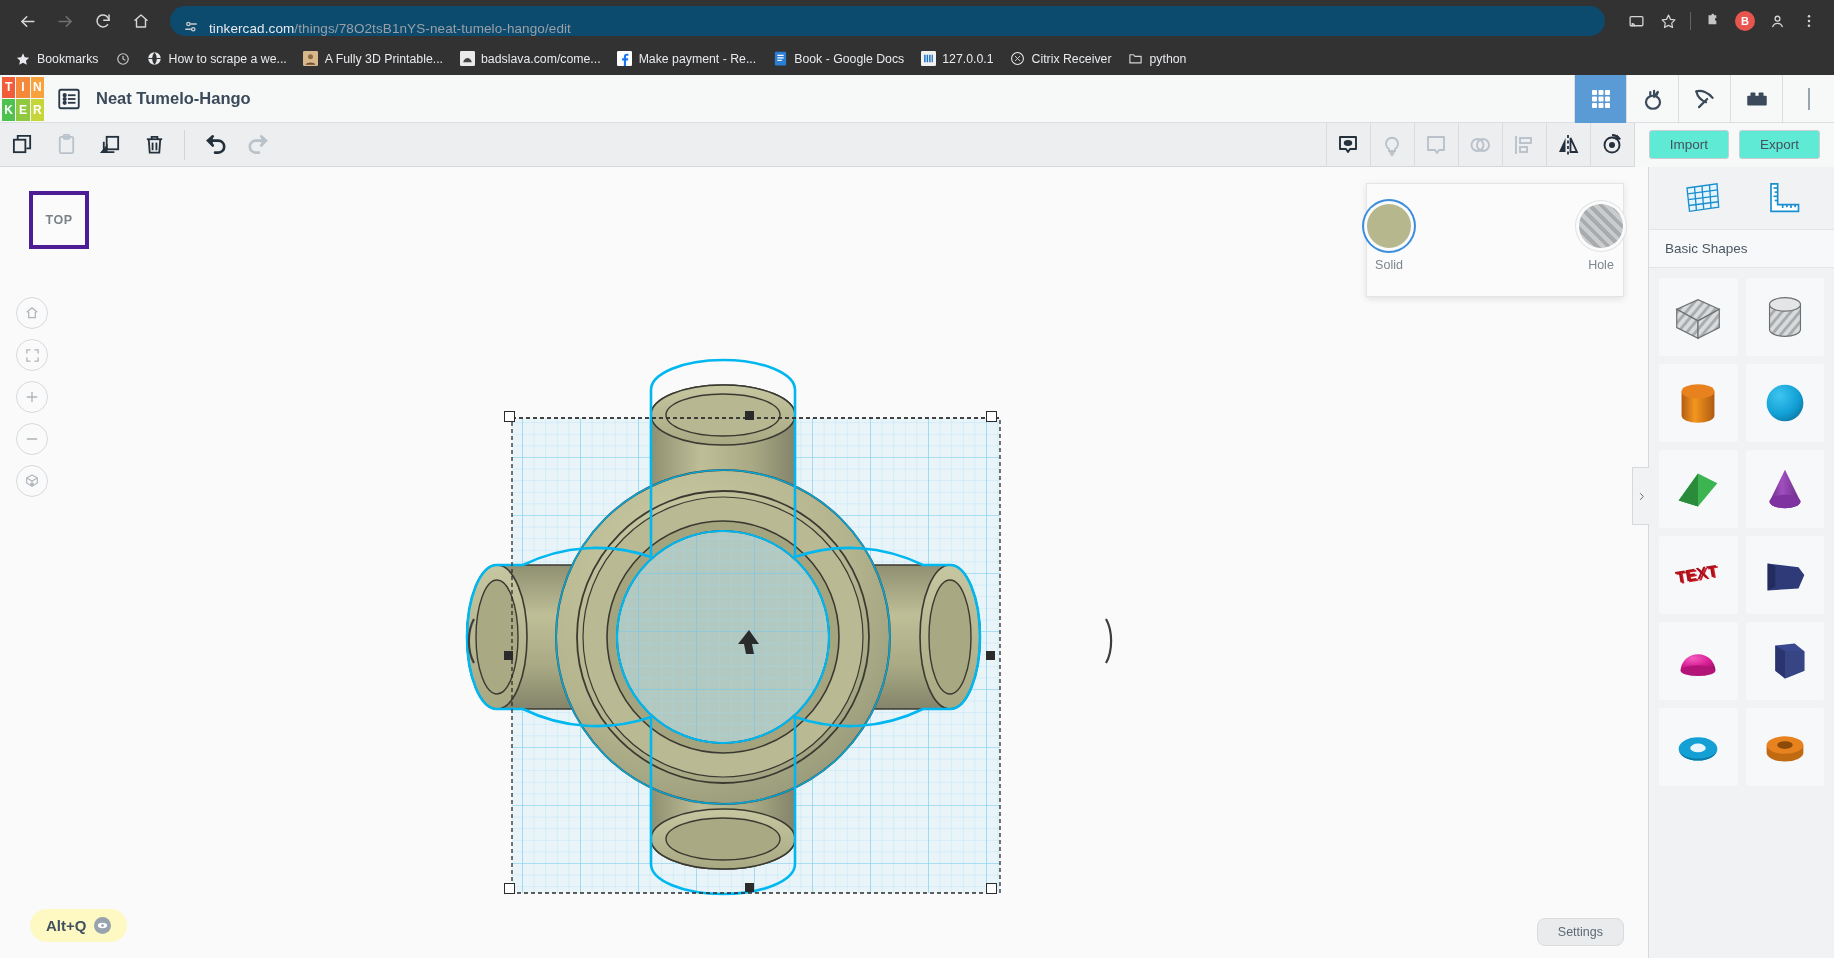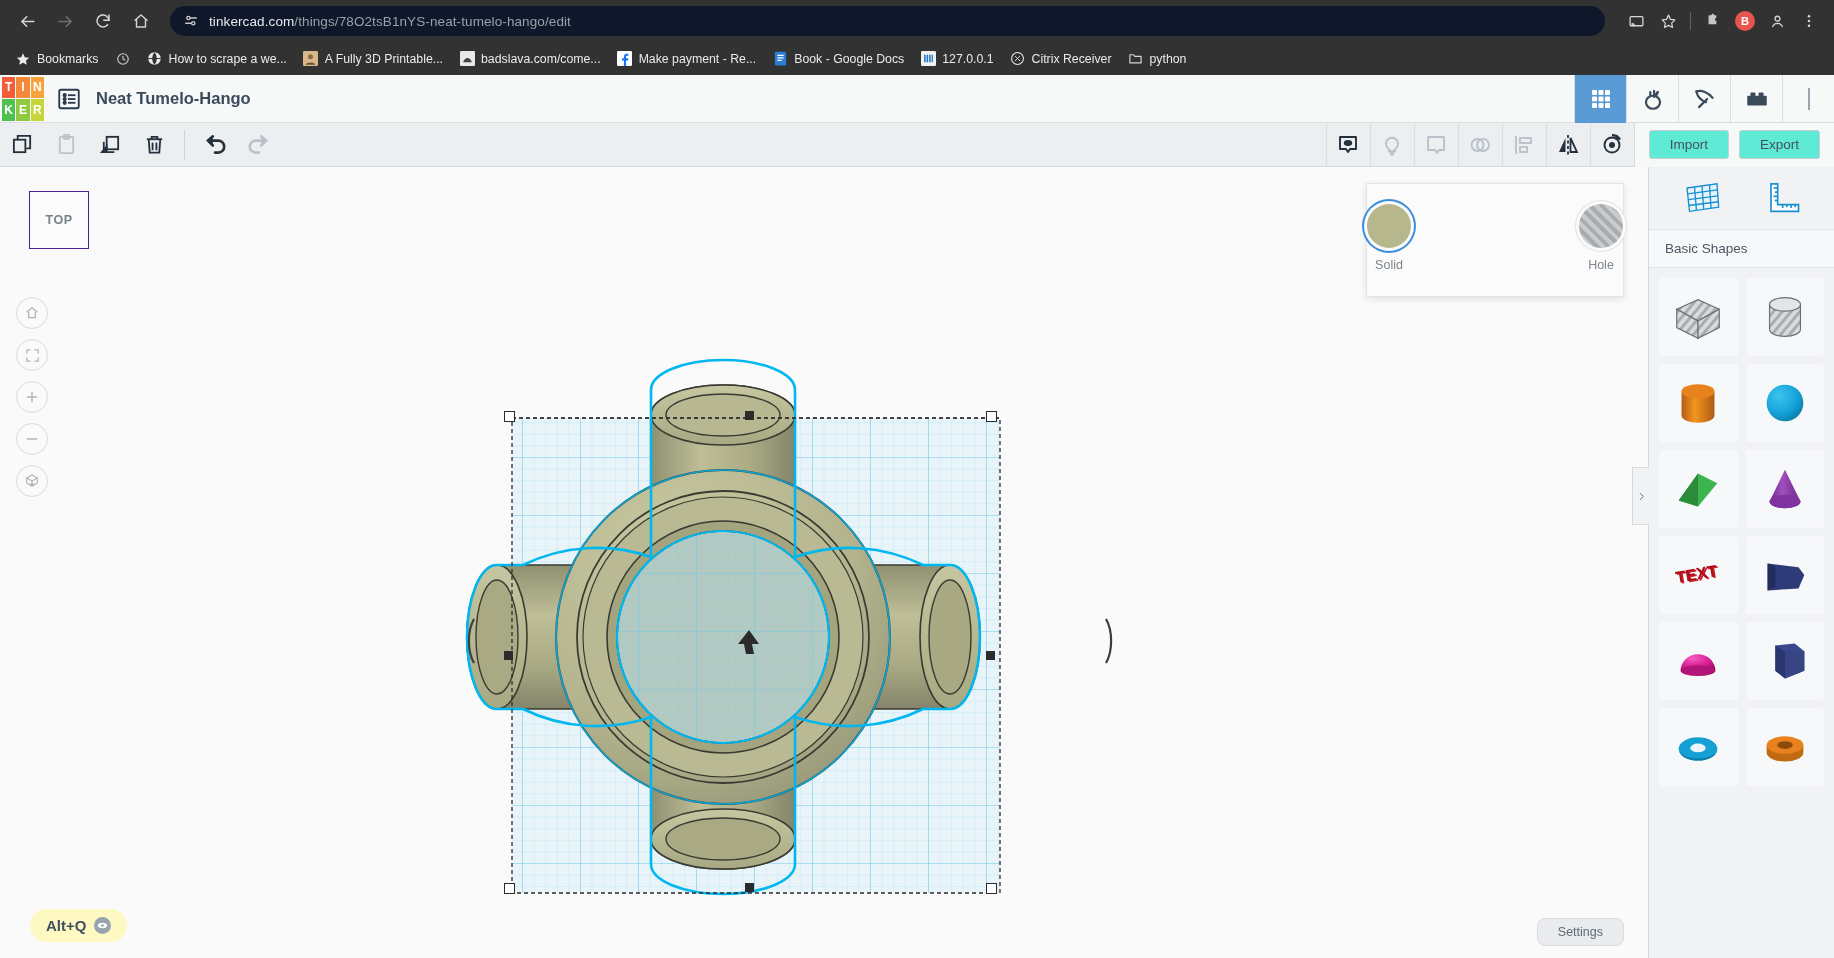--- a/index.html
+++ b/index.html
@@ -4,21 +4,21 @@
 <style>
   * { box-sizing: border-box; margin:0; padding:0; }
   html,body { width:1834px; height:958px; overflow:hidden; font-family:"Liberation Sans", sans-serif; background:#fff; }
 
   
   .browser-chrome { background:#323232; width:100%; }
   .nav-row { height:42px; display:flex; align-items:center; padding:0 10px; gap:4px; }
   .nav-btn { width:34px; height:34px; border-radius:50%; display:flex; align-items:center; justify-content:center; color:#d5d6d7; }
   .nav-btn svg { display:block; }
   .nav-btn.disabled { opacity:.38; }
-  .omnibox { flex:1; height:30px; background:#0f172a; border-radius:16px; display:flex; align-items:center; padding:0 12px; margin:0 8px; gap:9px; }
+  .omnibox { flex:1; height:30px; background:#0c4a6e; border-radius:16px; display:flex; align-items:flex-end; padding:0 12px; margin:0 8px; gap:9px; }
   .omni-icon { width:18px; height:18px; flex:0 0 auto; color:#c9cacb; }
   .omni-text { font-size:13.5px; color:#e8eaed; white-space:nowrap; letter-spacing:.1px; }
   .omni-text .path { color:#9aa0a6; }
   .chrome-right { display:flex; align-items:center; gap:2px; padding-left:4px; }
   .chrome-right .nav-btn { width:30px; height:30px; }
   .avatar-dot { width:20px; height:20px; border-radius:50%; background:#e8554e; display:flex; align-items:center; justify-content:center; color:#fff; font-size:11px; font-weight:bold; }
   .vdivider { width:1px; height:18px; background:#5f6368; margin:0 5px; }
 
   .bookmark-row { height:33px; display:flex; align-items:center; padding:0 8px; gap:2px; background:#323232; }
   .bm { display:flex; align-items:center; gap:6px; padding:4px 7px; border-radius:4px; color:#e8eaed; font-size:12.3px; white-space:nowrap; }
@@ -43,21 +43,21 @@
   .tb-right .tb-btn { border-left:1px solid #d9dde1; }
   .tb-actions { display:flex; align-items:center; gap:10px; padding:0 14px; background:#f7f8f8; height:44px; border-left:1px solid #d5d9dd; }
   .tb-action { border:1px solid #c8cdd2; background:#5eead4; border-radius:3px; padding:6px 20px; font-size:13.5px; color:#44525f; font-family:"Liberation Sans", sans-serif; }
 
   
   .main { display:flex; height:calc(958px - 42px - 33px - 48px - 44px); position:relative; }
   .canvas { flex:1; position:relative; background:#fafafa; overflow:hidden; }
   .right-panel { width:186px; background:#f1f2f3; border-left:1px solid #d5d9dd; position:relative; }
 
   
-  .viewcube { position:absolute; left:29px; top:24px; width:60px; height:58px; border:1px solid #4c1d95; background:#fbfbfb;
+  .viewcube { position:absolute; left:29px; top:24px; width:60px; height:58px; border:4px solid #4c1d95; background:#fbfbfb;
               display:flex; align-items:center; justify-content:center; font-size:12.5px; font-weight:bold; color:#7a828a; letter-spacing:.5px; }
   .navstack { position:absolute; left:16px; top:130px; display:flex; flex-direction:column; gap:10px; }
   .navbtn { width:32px; height:32px; border-radius:50%; border:1px solid #d6dade; color:#aeb5bb; display:flex; align-items:center; justify-content:center; background:transparent; }
 
   .altq { position:absolute; left:30px; bottom:16px; background:#fef9c3; border-radius:20px; padding:8px 16px; display:flex; align-items:center; gap:8px; }
   .altq-text { font-size:15px; color:#41505e; font-weight:600; }
   .altq-dot { width:17px; height:17px; border-radius:50%; background:#98a3ad; display:flex; align-items:center; justify-content:center; }
   .settings-btn { position:absolute; right:24px; bottom:12px; background:#e9ebed; border:1px solid #d8dcdf; border-radius:8px; padding:6px 20px; font-size:12.5px; color:#5d6a76; }
 
   

